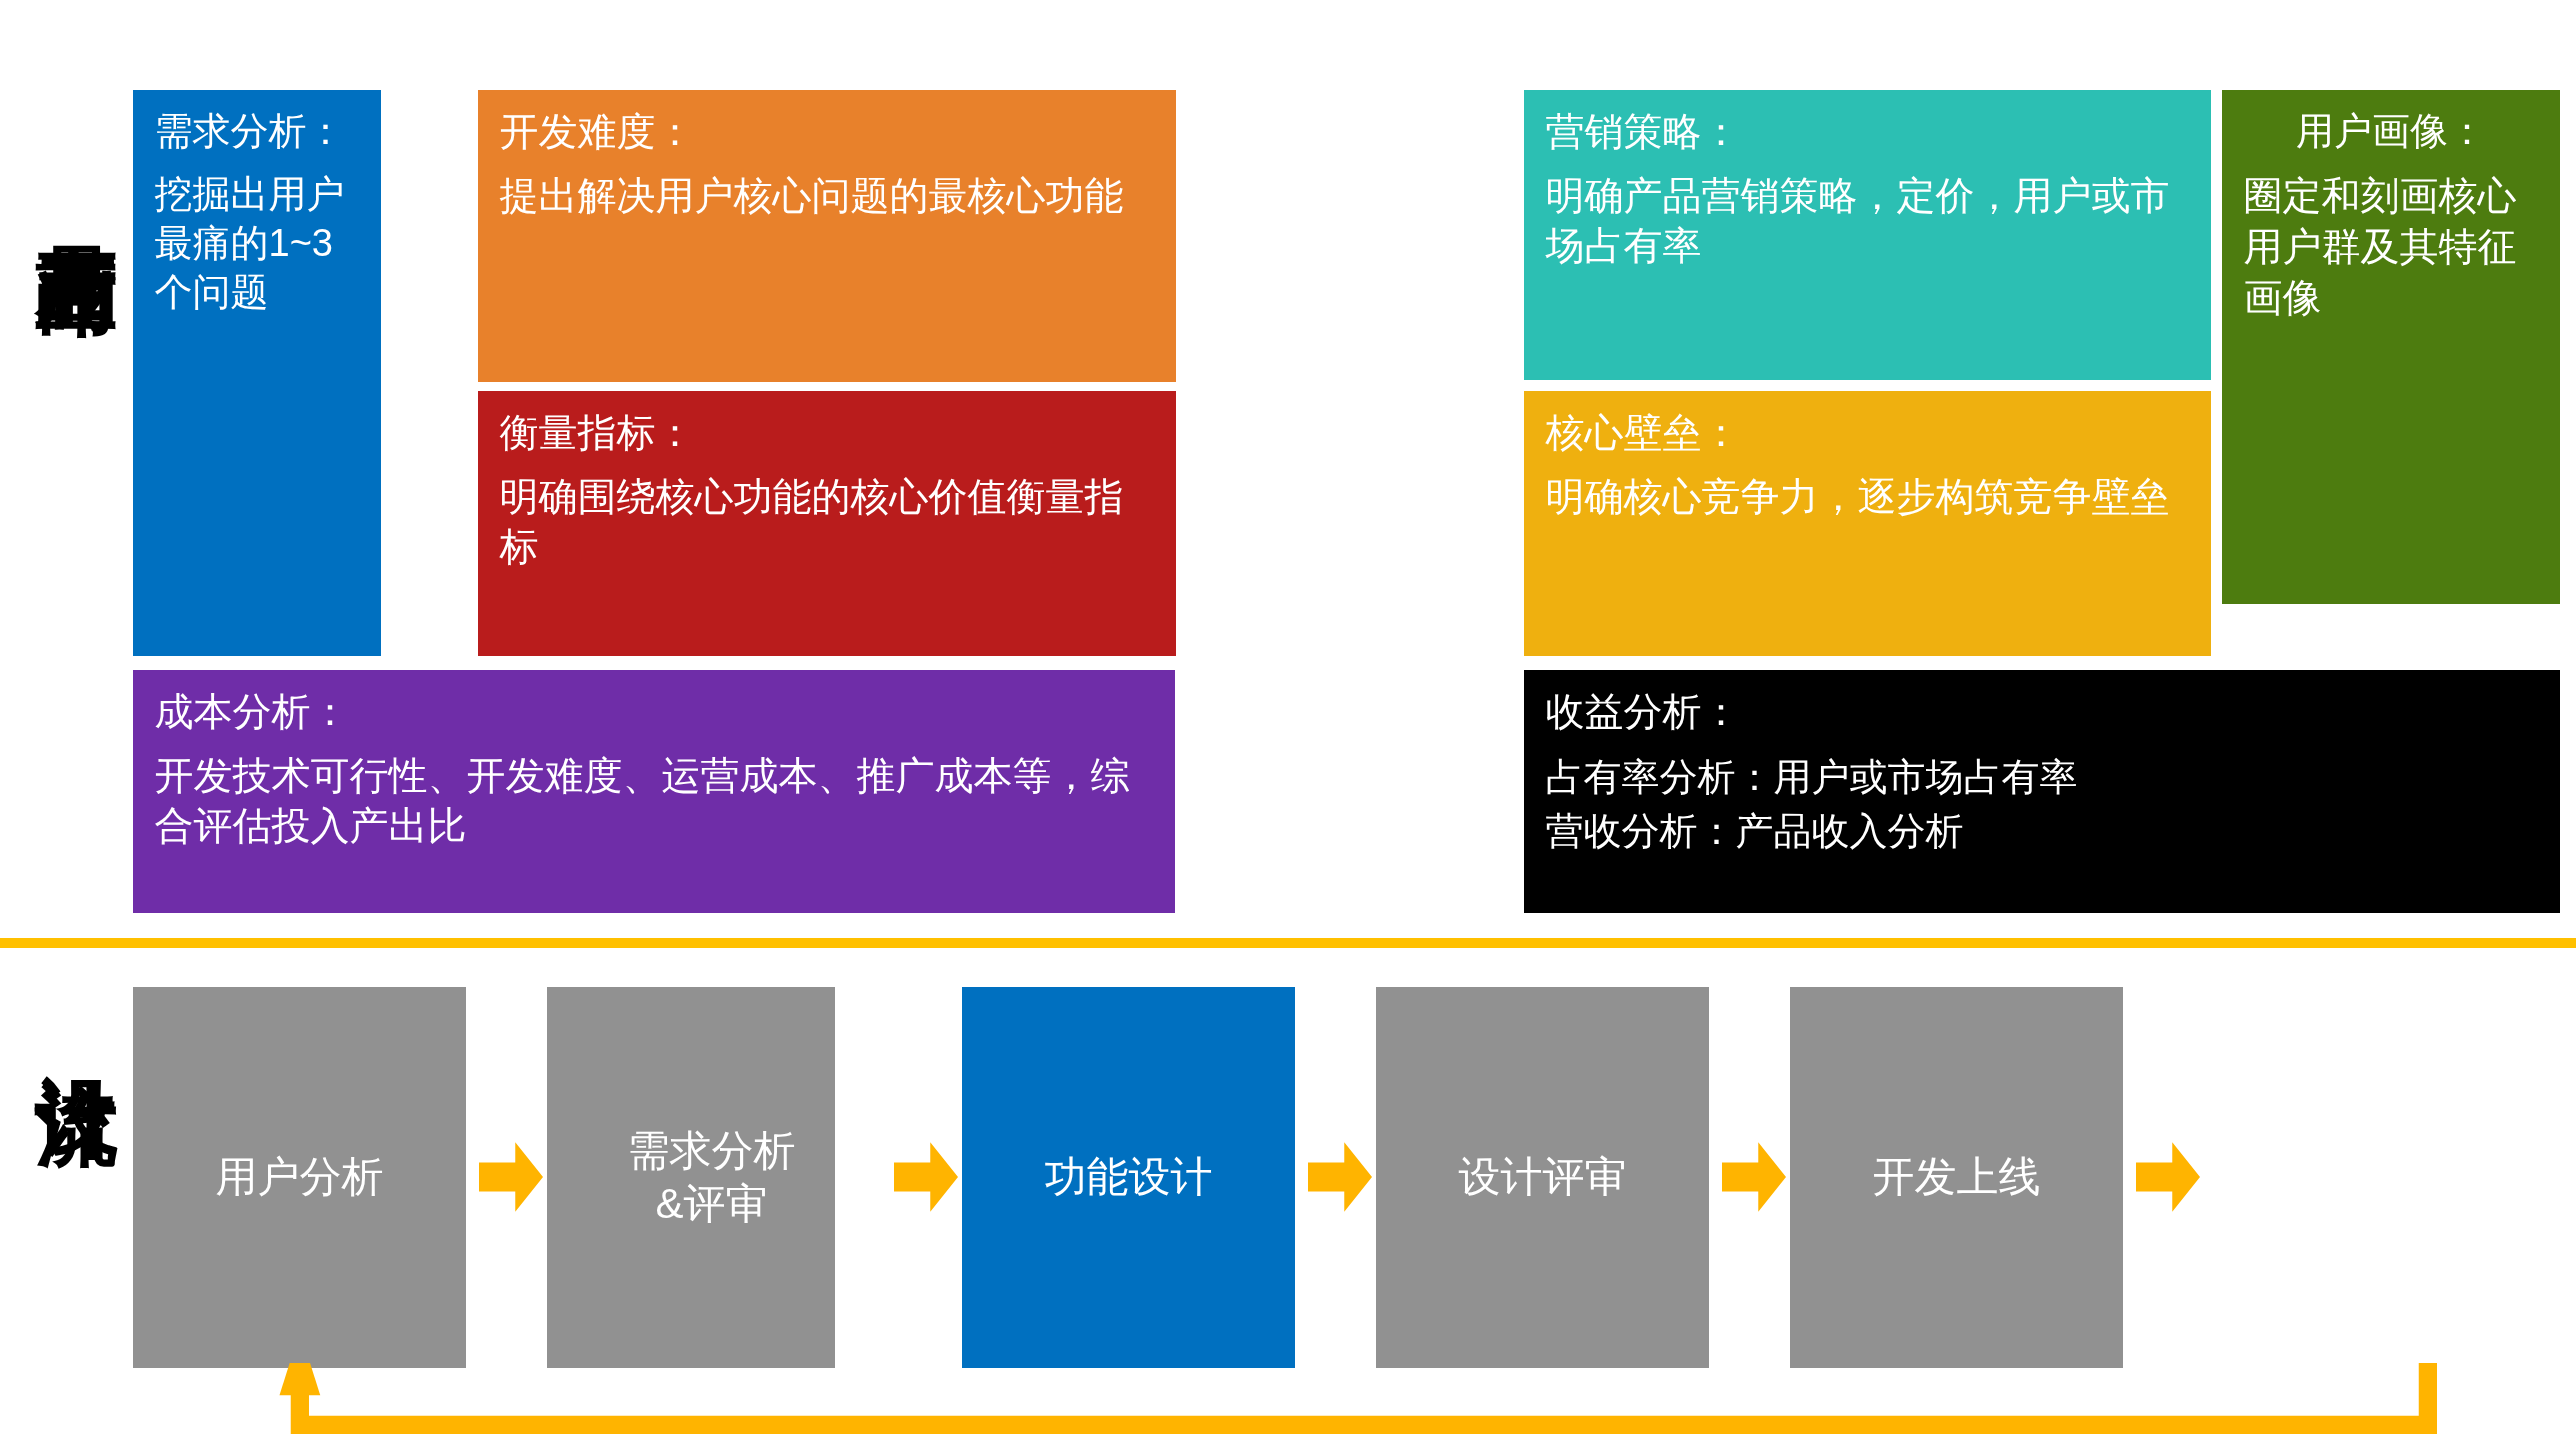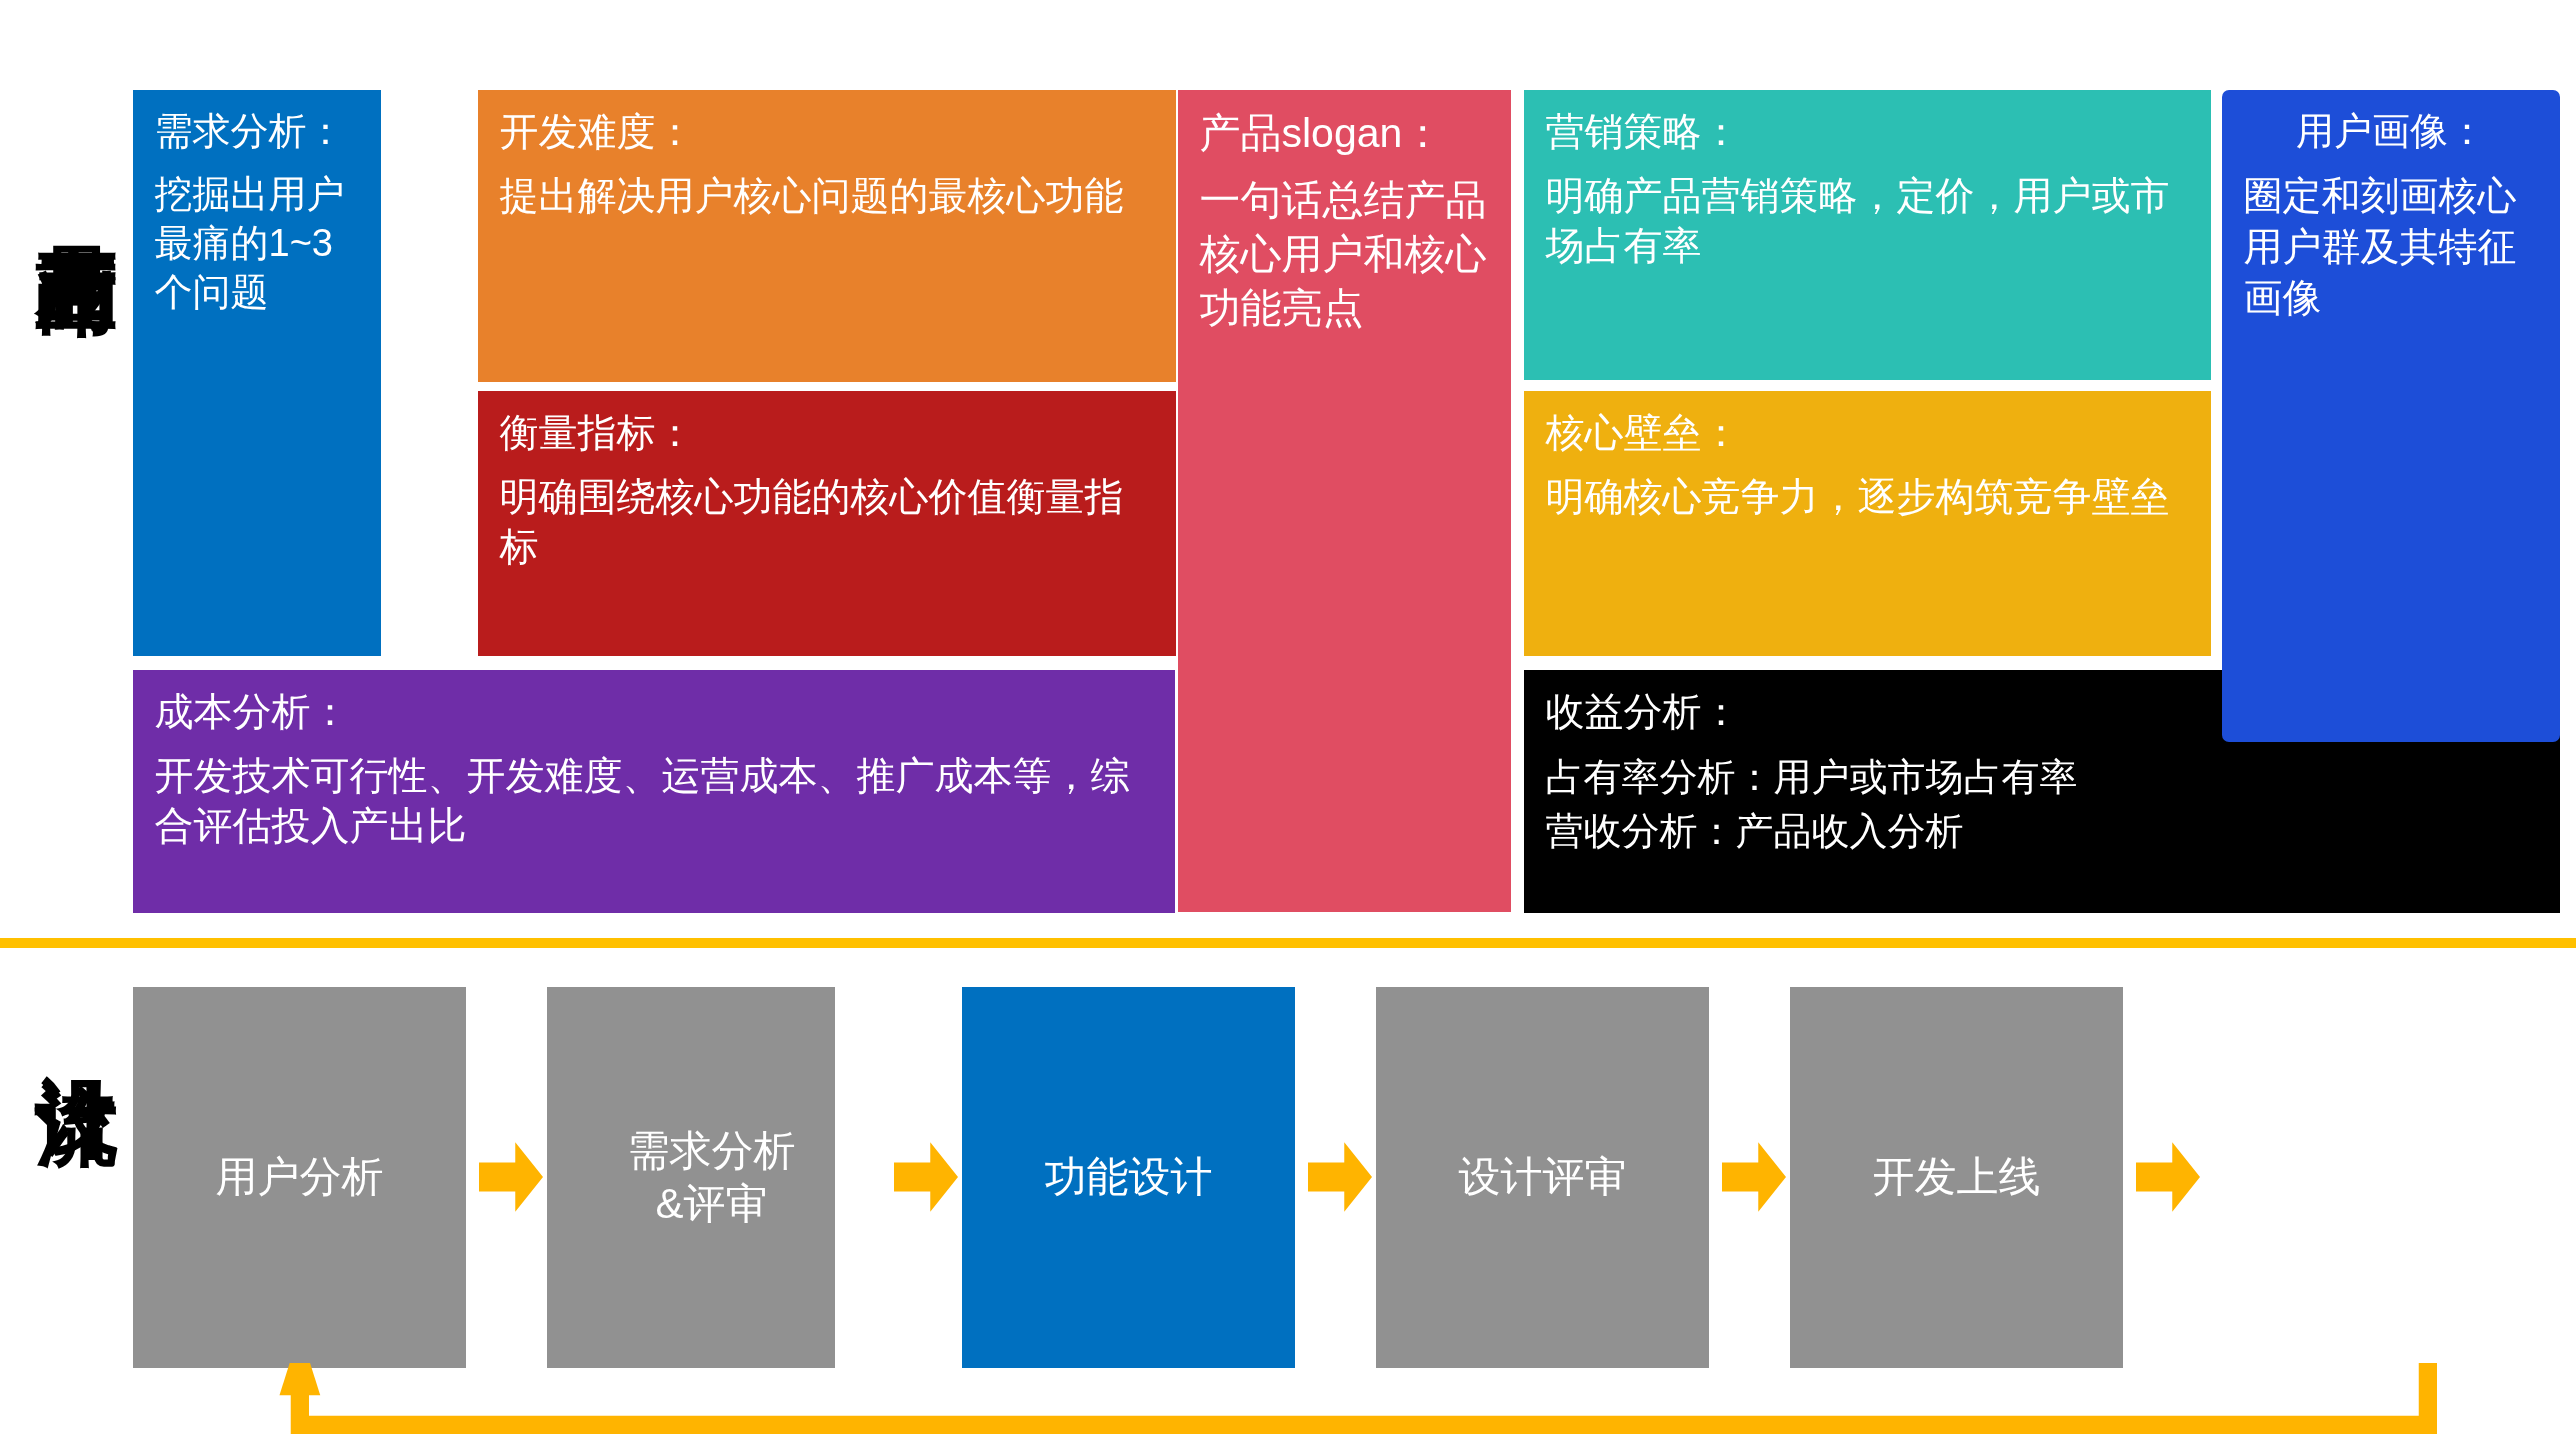--- a/index.html
+++ b/index.html
@@ -45,21 +45,21 @@
 
   
   #card-demand   { left:133px;  top:90px;  width:248px;  height:566px; background:#0070C0; }
   #card-solution { left:478px;  top:90px;  width:698px; height:292px;  background:#E8812B; }
   #card-metric   { left:478px;  top:391px;  width:698px; height:265px;  background:#b91c1c; }
   #card-cost     { left:133px;  top:670px; width:1042px; height:243px;  background:#6F2DA8; }
   #card-slogan   { left:1178px; top:90px;  width:333px;  height:822px; background:#E04D62; }
   #card-market   { left:1524px; top:90px;  width:687px; height:290px;  background:#2CBFB3; }
   #card-moat     { left:1524px; top:391px;  width:687px; height:265px;  background:#EFB00F; }
   #card-revenue  { left:1524px; top:670px; width:1036px; height:243px;  background:#000000; }
-  #card-persona  { left:2222px; top:90px;  width:338px;  height:652px; background:#1d4ed8;border-radius:7px; }
+  #card-persona  { left:2222px; top:90px;  width:338px;  height:514px; background:#4d7c0f; }
 
   #card-slogan .ttl{ font-size:41px; }
   #card-slogan .body{ font-size:41px; line-height:1.32; }
   #card-persona .ttl{ font-size:38px; text-align:center; white-space:normal; }
   #card-persona .body{ font-size:39px; line-height:1.32; }
   #card-revenue .body{ font-size:38px; line-height:1.42; }
   #card-demand .ttl{ font-size:38px; }
   #card-demand .body{ font-size:38px; }
 
   
@@ -133,24 +133,20 @@
   <div id="card-metric" class="card">
     <div class="ttl">衡量指标：</div>
     <div class="body">明确围绕核心功能的核心价值衡量指标</div>
   </div>
 
   <div id="card-cost" class="card">
     <div class="ttl">成本分析：</div>
     <div class="body">开发技术可行性、开发难度、运营成本、推广成本等，综合评估投入产出比</div>
   </div>
 
-  <div id="card-slogan" class="card">
-    <div class="ttl">产品slogan：</div>
-    <div class="body">一句话总结产品核心用户和核心功能亮点</div>
-  </div>
 
   <div id="card-market" class="card">
     <div class="ttl">营销策略：</div>
     <div class="body">明确产品营销策略，定价，用户或市场占有率</div>
   </div>
 
   <div id="card-moat" class="card">
     <div class="ttl">核心壁垒：</div>
     <div class="body">明确核心竞争力，逐步构筑竞争壁垒</div>
   </div>

